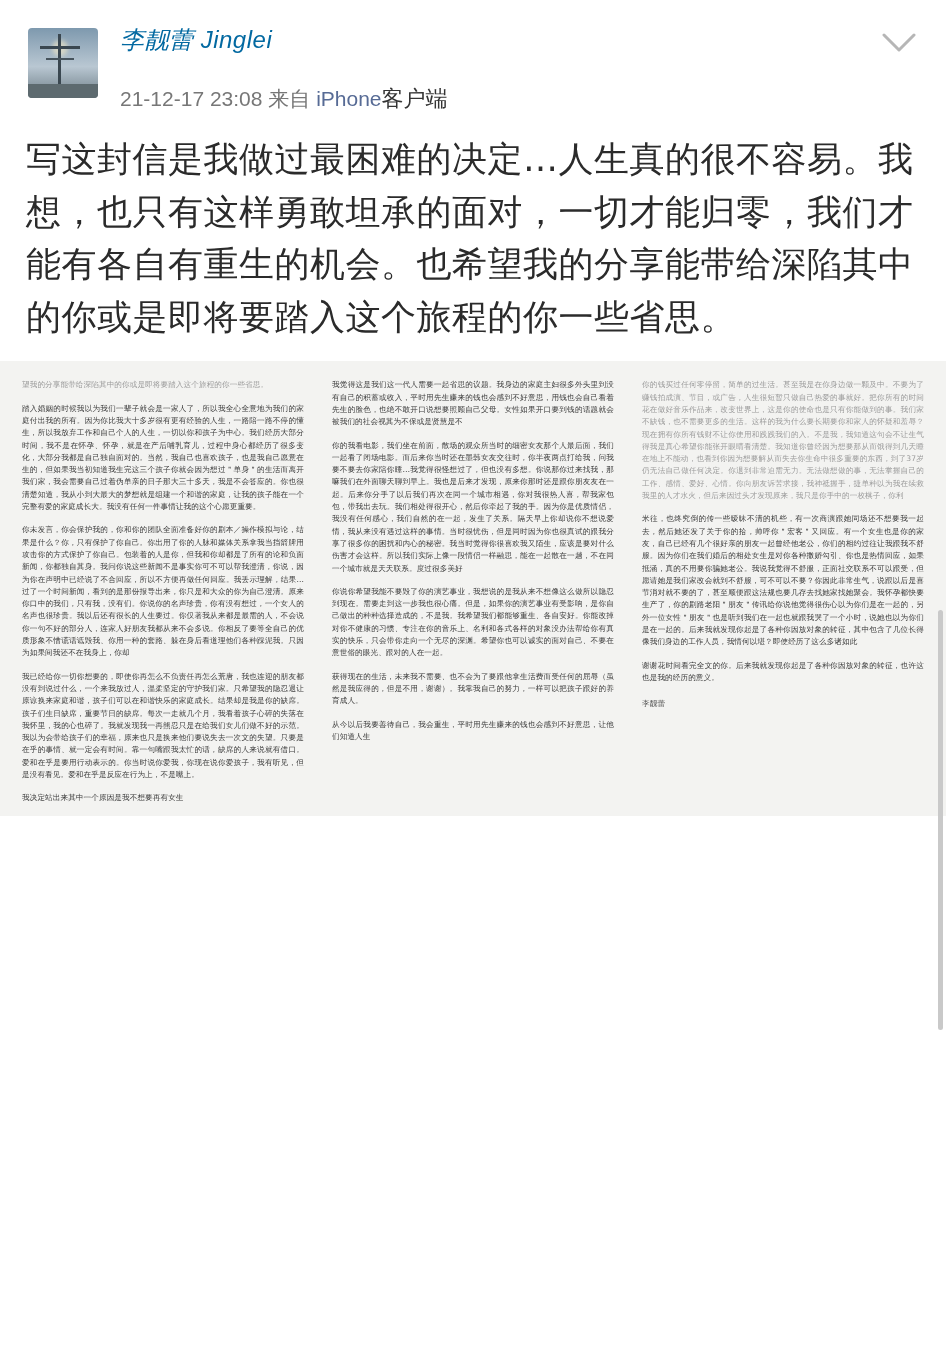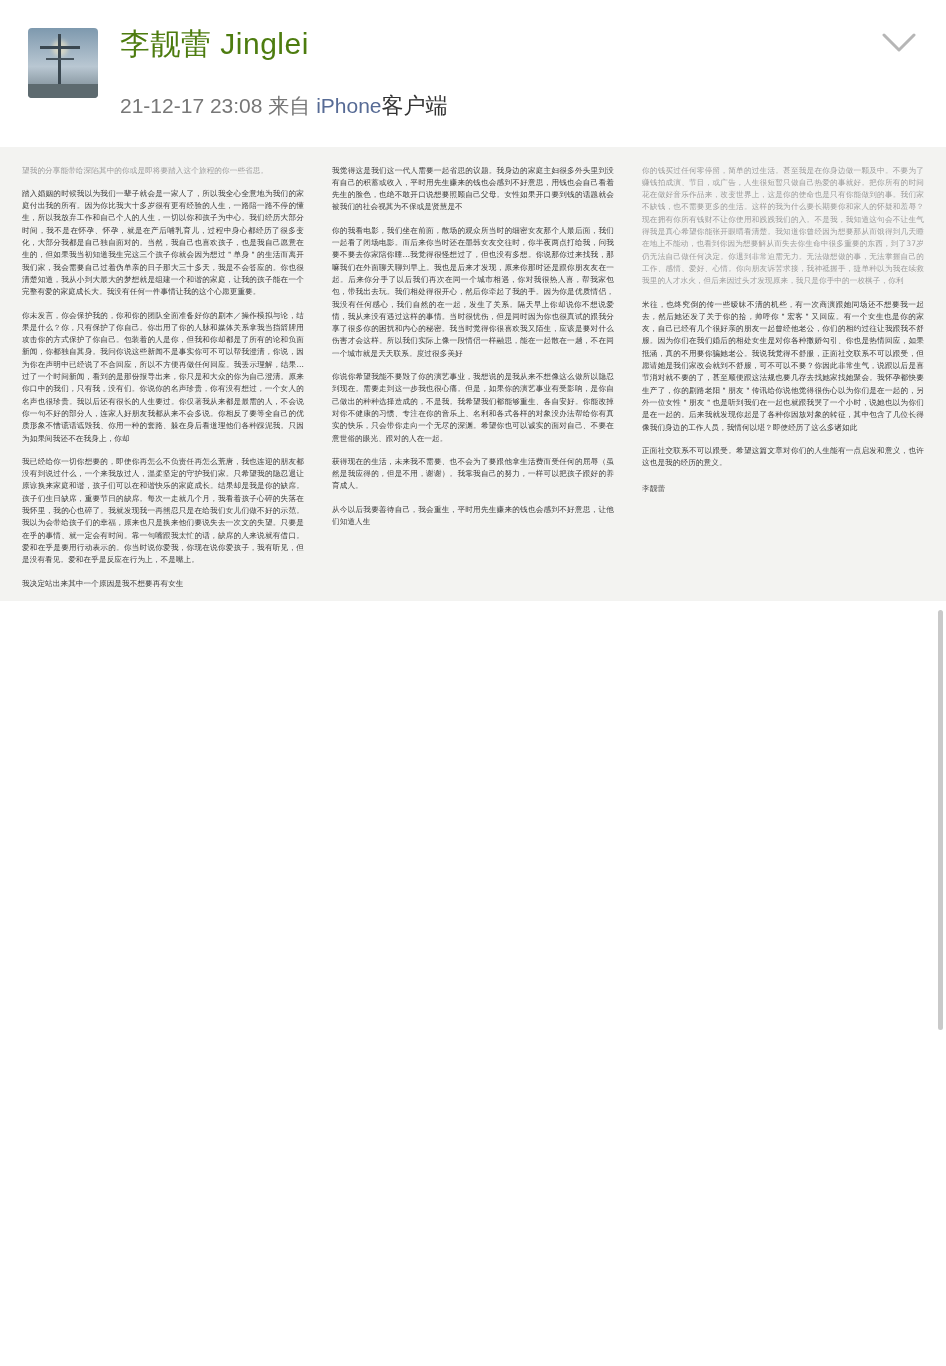--- a/index.html
+++ b/index.html
@@ -79,24 +79,25 @@
     height: 16px;
     border-radius: 50%;
     background: rgba(255,240,200,0.55);
     filter: blur(2px);
   }
   .header-text {
     margin-left: 22px;
     padding-top: 2px;
   }
   .username {
-    font-size: 30px;
-    color: #4d7c0f;
+    font-size: 24px;
+    color: #0369a1;
     letter-spacing: 0.5px;
     line-height: 1.2;
+    font-style: italic;
   }
   .meta-line {
     margin-top: 30px;
     font-size: 21px;
     color: #777;
     line-height: 1.3;
   }
   .meta-line .from {
     color: #777;
   }
@@ -219,20 +220,21 @@
         <span class="source">iPhone</span><span class="device">客户端</span>
       </div>
     </div>
     <div class="chevron-btn">
       <svg width="34" height="22" viewBox="0 0 34 22">
         <polyline points="2,3 17,18 32,3" fill="none" stroke="#b6b6b6" stroke-width="3" stroke-linecap="round" stroke-linejoin="round"></polyline>
       </svg>
     </div>
   </div>
 
+  <div class="post-body">写这封信是我做过最困难的决定…人生真的很不容易。我想，也只有这样勇敢坦承的面对，一切才能归零，我们才能有各自有重生的机会。也希望我的分享能带给深陷其中的你或是即将要踏入这个旅程的你一些省思。</div>
 
   <div class="letter-image">
     <div class="fade-top-mask"></div>
     <div class="letter-cols">
 
       <div class="letter-col">
         <p class="letter-par faded-top">望我的分享能带给深陷其中的你或是即将要踏入这个旅程的你一些省思。</p>
         <p class="letter-par">踏入婚姻的时候我以为我们一辈子就会是一家人了，所以我全心全意地为我们的家庭付出我的所有。因为你比我大十多岁很有更有经验的人生，一路陪一路不停的懂生，所以我放弃工作和自己个人的人生，一切以你和孩子为中心。我们经历大部分时间，我不是在怀孕、怀孕，就是在产后哺乳育儿，过程中身心都经历了很多变化，大部分我都是自己独自面对的。当然，我自己也喜欢孩子，也是我自己愿意在生的，但如果我当初知道我生完这三个孩子你就会因为想过＂单身＂的生活而离开我们家，我会需要自己过着伪单亲的日子那大三十多天，我是不会答应的。你也很清楚知道，我从小到大最大的梦想就是组建一个和谐的家庭，让我的孩子能在一个完整有爱的家庭成长大。我没有任何一件事情让我的这个心愿更重要。</p>
         <p class="letter-par">你未发言，你会保护我的，你和你的团队全面准备好你的剧本／操作模拟与论，结果是什么？你，只有保护了你自己。你出用了你的人脉和媒体关系拿我当挡箭牌用攻击你的方式保护了你自己。包装着的人是你，但我和你却都是了所有的论和负面新闻，你都独自其身。我问你说这些新闻不是事实你可不可以帮我澄清，你说，因为你在声明中已经说了不合回应，所以不方便再做任何回应。我丢示理解，结果...过了一个时间新闻，看到的是那份报导出来，你只是和大众的你为自己澄清。原来你口中的我们，只有我，没有们。你说你的名声珍贵，你有没有想过，一个女人的名声也很珍贵。我以后还有很长的人生要过。你仅著我从来都是最需的人，不会说你一句不好的部分人，连家人好朋友我都从来不会多说。你相反了要等全自己的优质形象不惜谎话诋毁我、你用一种的套路、躲在身后看道理他们各种踩泥我。只因为如果间我还不在我身上，你却</p>
         <p class="letter-par">我已经给你一切你想要的，即使你再怎么不负责任再怎么荒唐，我也连迎的朋友都没有到说过什么，一个来我放过人，温柔坚定的守护我们家。只希望我的隐忍退让原谅换来家庭和谐，孩子们可以在和谐快乐的家庭成长。结果却是我是你的缺席。孩子们生日缺席，重要节日的缺席。每次一走就几个月，我看着孩子心碎的失落在我怀里，我的心也碎了。我就发现我一再熊忍只是在给我们女儿们做不好的示范。我以为会带给孩子们的幸福，原来也只是换来他们要说失去一次文的失望。只要是在乎的事情、就一定会有时间。靠一句嘴跟我太忙的话，缺席的人来说就有借口。爱和在乎是要用行动表示的。你当时说你爱我，你现在说你爱孩子，我有听见，但是没有看见。爱和在乎是反应在行为上，不是嘴上。</p>
@@ -243,21 +245,21 @@
         <p class="letter-par">我觉得这是我们这一代人需要一起省思的议题。我身边的家庭主妇很多外头里到没有自己的积蓄或收入，平时用先生赚来的钱也会感到不好意思，用钱也会自己看着先生的脸色，也绝不敢开口说想要照顾自己父母。女性如果开口要到钱的话题就会被我们的社会视其为不保或是贤慧是不</p>
         <p class="letter-par">你的我看电影，我们坐在前面，散场的观众所当时的细密女友那个人最后面，我们一起看了闭场电影。而后来你当时还在墨韩女友交往时，你半夜两点打给我，问我要不要去你家陪你睡…我觉得很怪想过了，但也没有多想。你说那你过来找我，那嘛我们在外面聊天聊到早上。我也是后来才发现，原来你那时还是跟你朋友友在一起。后来你分手了以后我们再次在同一个城市相遇，你对我很热人喜，帮我家包包，带我出去玩。我们相处得很开心，然后你牵起了我的手。因为你是优质情侣，我没有任何感心，我们自然的在一起，发生了关系。隔天早上你却说你不想说爱情，我从来没有遇过这样的事情。当时很忧伤，但是同时因为你也很真试的跟我分享了很多你的困扰和内心的秘密。我当时觉得你很喜欢我又陌生，应该是要对什么伤害才会这样。所以我们实际上像一段情侣一样融思，能在一起散在一趟，不在同一个城市就是天天联系。度过很多美好</p>
         <p class="letter-par">你说你希望我能不要毁了你的演艺事业，我想说的是我从来不想像这么做所以隐忍到现在。需要走到这一步我也很心痛。但是，如果你的演艺事业有受影响，是你自己做出的种种选择造成的，不是我。我希望我们都能够重生、各自安好。你能改掉对你不健康的习惯、专注在你的音乐上、名利和各式各样的对象没办法帮给你有真实的快乐，只会带你走向一个无尽的深渊。希望你也可以诚实的面对自己、不要在意世俗的眼光、跟对的人在一起。</p>
         <p class="letter-par">获得现在的生活，未来我不需要、也不会为了要跟他拿生活费而受任何的屈辱（虽然是我应得的，但是不用，谢谢）。我靠我自己的努力，一样可以把孩子跟好的养育成人。</p>
         <p class="letter-par">从今以后我要善待自己，我会重生，平时用先生赚来的钱也会感到不好意思，让他们知道人生</p>
       </div>
 
       <div class="letter-col">
         <p class="letter-par faded-top">你的钱买过任何零停留，简单的过生活。甚至我是在你身边做一颗及中。不要为了赚钱拍成演、节目，或广告，人生很短暂只做自己热爱的事就好。把你所有的时间花在做好音乐作品来，改变世界上，这是你的使命也是只有你能做到的事。我们家不缺钱，也不需要更多的生活。这样的我为什么要长期要你和家人的怀疑和羞辱？现在拥有你所有钱财不让你使用和践践我们的入。不是我，我知道这句会不让生气得我是真心希望你能张开眼睛看清楚。我知道你曾经因为想要那从而饿得到几天睡在地上不能动，也看到你因为想要解从而失去你生命中很多重要的东西，到了37岁仍无法自己做任何决定。你退到非常迫需无力。无法做想做的事，无法掌握自己的工作、感情、爱好、心情。你向朋友诉苦求接，我神祗握手，捷单种以为我在续救我里的人才水火，但后来因过头才发现原来，我只是你手中的一枚棋子，你利</p>
         <p class="letter-par">米往，也终究倒的传一些暧昧不清的机些，有一次商演跟她同场还不想要我一起去，然后她还发了关于你的拾，帅呼你＂宏客＂又回应。有一个女生也是你的家友，自己已经有几个很好亲的朋友一起曾经他老公，你们的相约过往让我跟我不舒服。因为你们在我们婚后的相处女生是对你各种撒娇勾引、你也是热情回应，如果抵涵，真的不用要你骗她老公。我说我觉得不舒服，正面社交联系不可以跟受，但愿请她是我们家改会就到不舒服，可不可以不要？你因此非常生气，说跟以后是喜节消对就不要的了，甚至顺便跟这法规也要几存去找她家找她聚会。我怀孕都快要生产了，你的剧路老阳＂朋友＂传讯给你说他觉得很伤心以为你们是在一起的，另外一位女性＂朋友＂也是听到我们在一起也就跟我哭了一个小时，说她也以为你们是在一起的。后来我就发现你起是了各种你因放对象的转征，其中包含了几位长得像我们身边的工作人员，我情何以堪？即使经历了这么多诸如此</p>
-        <p class="letter-par">正面社交联系不可以跟受。希望这篇文章对你们的人生能有一点启发和意义，也许这也是我的经历的意义。</p>
+        <p class="letter-par">谢谢花时间看完全文的你。后来我就发现你起是了各种你因放对象的转征，也许这也是我的经历的意义。</p>
         <p class="letter-par sig">李靓蕾</p>
       </div>
 
     </div>
   </div>
 
   <div class="scrollbar-track"></div>
   <div class="scrollbar-thumb"></div>
   <div class="bottom-strip"></div>
 

